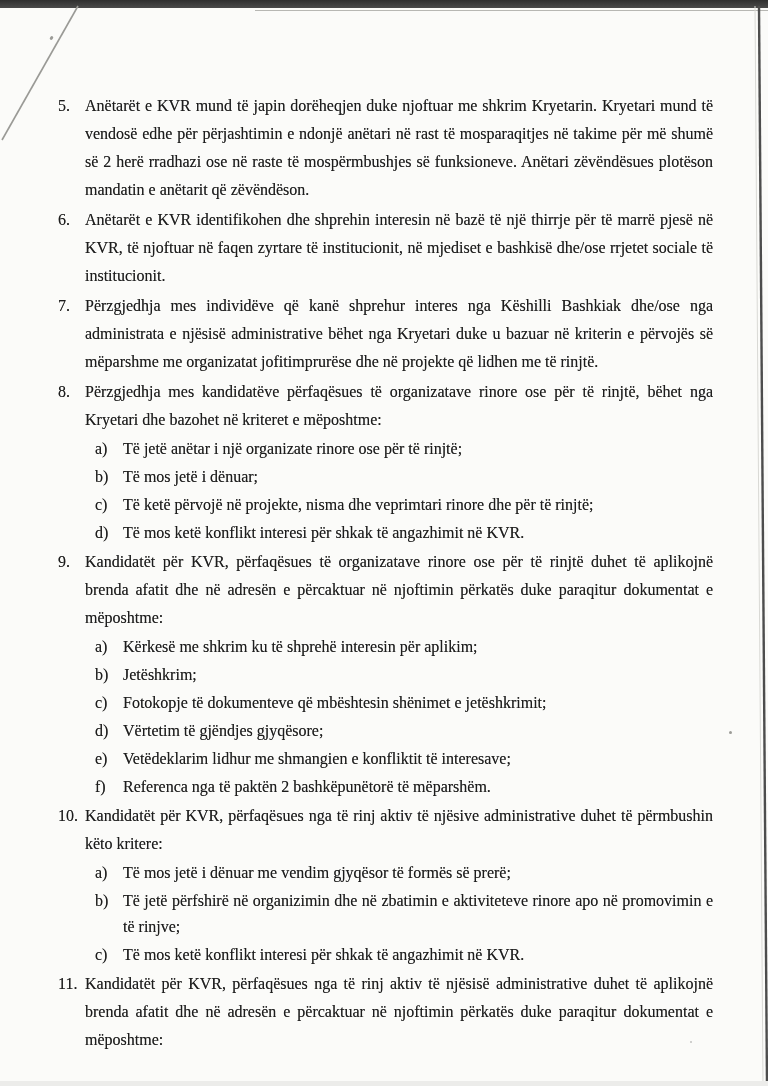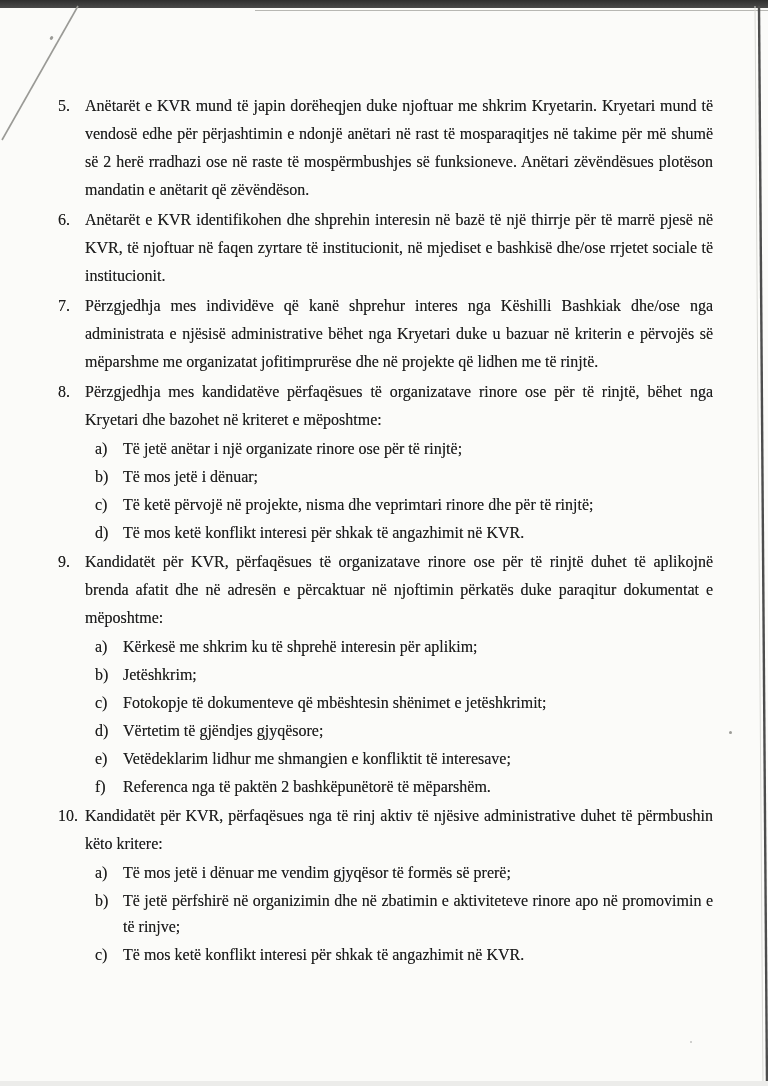--- a/index.html
+++ b/index.html
@@ -110,16 +110,17 @@
   <div class="speck s2"></div>
   <div class="speck s3"></div>
 
   <div class="doc-list" id="doc-list">
       <div class="item"><span class="num">5.</span><span class="txt">Anëtarët e KVR mund të japin dorëheqjen duke njoftuar me shkrim Kryetarin. Kryetari mund të vendosë edhe për përjashtimin e ndonjë anëtari në rast të mosparaqitjes në takime për më shumë së 2 herë rradhazi ose në raste të mospërmbushjes së funksioneve. Anëtari zëvëndësues plotëson mandatin e anëtarit që zëvëndëson.</span></div>
       <div class="item"><span class="num">6.</span><span class="txt">Anëtarët e KVR identifikohen dhe shprehin interesin në bazë të një thirrje për të marrë pjesë në KVR, të njoftuar në faqen zyrtare të institucionit, në mjediset e bashkisë dhe/ose  rrjetet sociale të institucionit.</span></div>
       <div class="item"><span class="num">7.</span><span class="txt">Përzgjedhja mes individëve që kanë shprehur interes nga Këshilli Bashkiak dhe/ose nga administrata e njësisë administrative bëhet nga Kryetari duke u bazuar në kriterin e përvojës së mëparshme me organizatat jofitimprurëse dhe në projekte që lidhen me të rinjtë.</span></div>
       <div class="item"><span class="num">8.</span><span class="txt">Përzgjedhja mes kandidatëve përfaqësues të organizatave rinore ose për të rinjtë, bëhet nga Kryetari dhe bazohet në kriteret e mëposhtme:</span><div class="subitem"><span class="letter">a)</span><span class="txt">Të jetë anëtar i një organizate rinore ose për të rinjtë;</span></div><div class="subitem"><span class="letter">b)</span><span class="txt">Të mos jetë i dënuar;</span></div><div class="subitem"><span class="letter">c)</span><span class="txt">Të ketë përvojë në projekte, nisma dhe veprimtari rinore dhe për të rinjtë;</span></div><div class="subitem"><span class="letter">d)</span><span class="txt">Të mos ketë konflikt interesi për shkak të angazhimit në KVR.</span></div></div>
       <div class="item"><span class="num">9.</span><span class="txt">Kandidatët për KVR, përfaqësues të organizatave rinore ose për të rinjtë duhet të aplikojnë brenda afatit dhe në adresën e përcaktuar në njoftimin përkatës duke paraqitur dokumentat e mëposhtme:</span><div class="subitem"><span class="letter">a)</span><span class="txt">Kërkesë me shkrim ku të shprehë interesin për aplikim;</span></div><div class="subitem"><span class="letter">b)</span><span class="txt">Jetëshkrim;</span></div><div class="subitem"><span class="letter">c)</span><span class="txt">Fotokopje të dokumenteve që mbështesin shënimet e jetëshkrimit;</span></div><div class="subitem"><span class="letter">d)</span><span class="txt">Vërtetim të gjëndjes gjyqësore;</span></div><div class="subitem"><span class="letter">e)</span><span class="txt">Vetëdeklarim lidhur me shmangien e konfliktit të interesave;</span></div><div class="subitem"><span class="letter">f)</span><span class="txt">Referenca nga të paktën 2 bashkëpunëtorë të mëparshëm.</span></div></div>
       <div class="item"><span class="num">10.</span><span class="txt">Kandidatët për KVR, përfaqësues nga të rinj aktiv të njësive administrative duhet të përmbushin këto kritere:</span><div class="subitem"><span class="letter">a)</span><span class="txt">Të mos jetë i dënuar me vendim gjyqësor të formës së prerë;</span></div><div class="subitem"><span class="letter">b)</span><span class="txt">Të jetë përfshirë në organizimin dhe në zbatimin e aktiviteteve rinore apo në promovimin e të rinjve;</span></div><div class="subitem"><span class="letter">c)</span><span class="txt">Të mos ketë konflikt interesi për shkak të angazhimit në KVR.</span></div></div>
+      <div class="item"><span class="num">11.</span><span class="txt">Kandidatët për KVR, përfaqësues nga të rinj aktiv të njësisë administrative duhet të aplikojnë brenda afatit dhe në adresën e përcaktuar në njoftimin përkatës duke paraqitur dokumentat e mëposhtme:</span></div>
     </div>
 
   <div class="scan-bottom-strip"></div>
 </div>
 
 </body></html>

